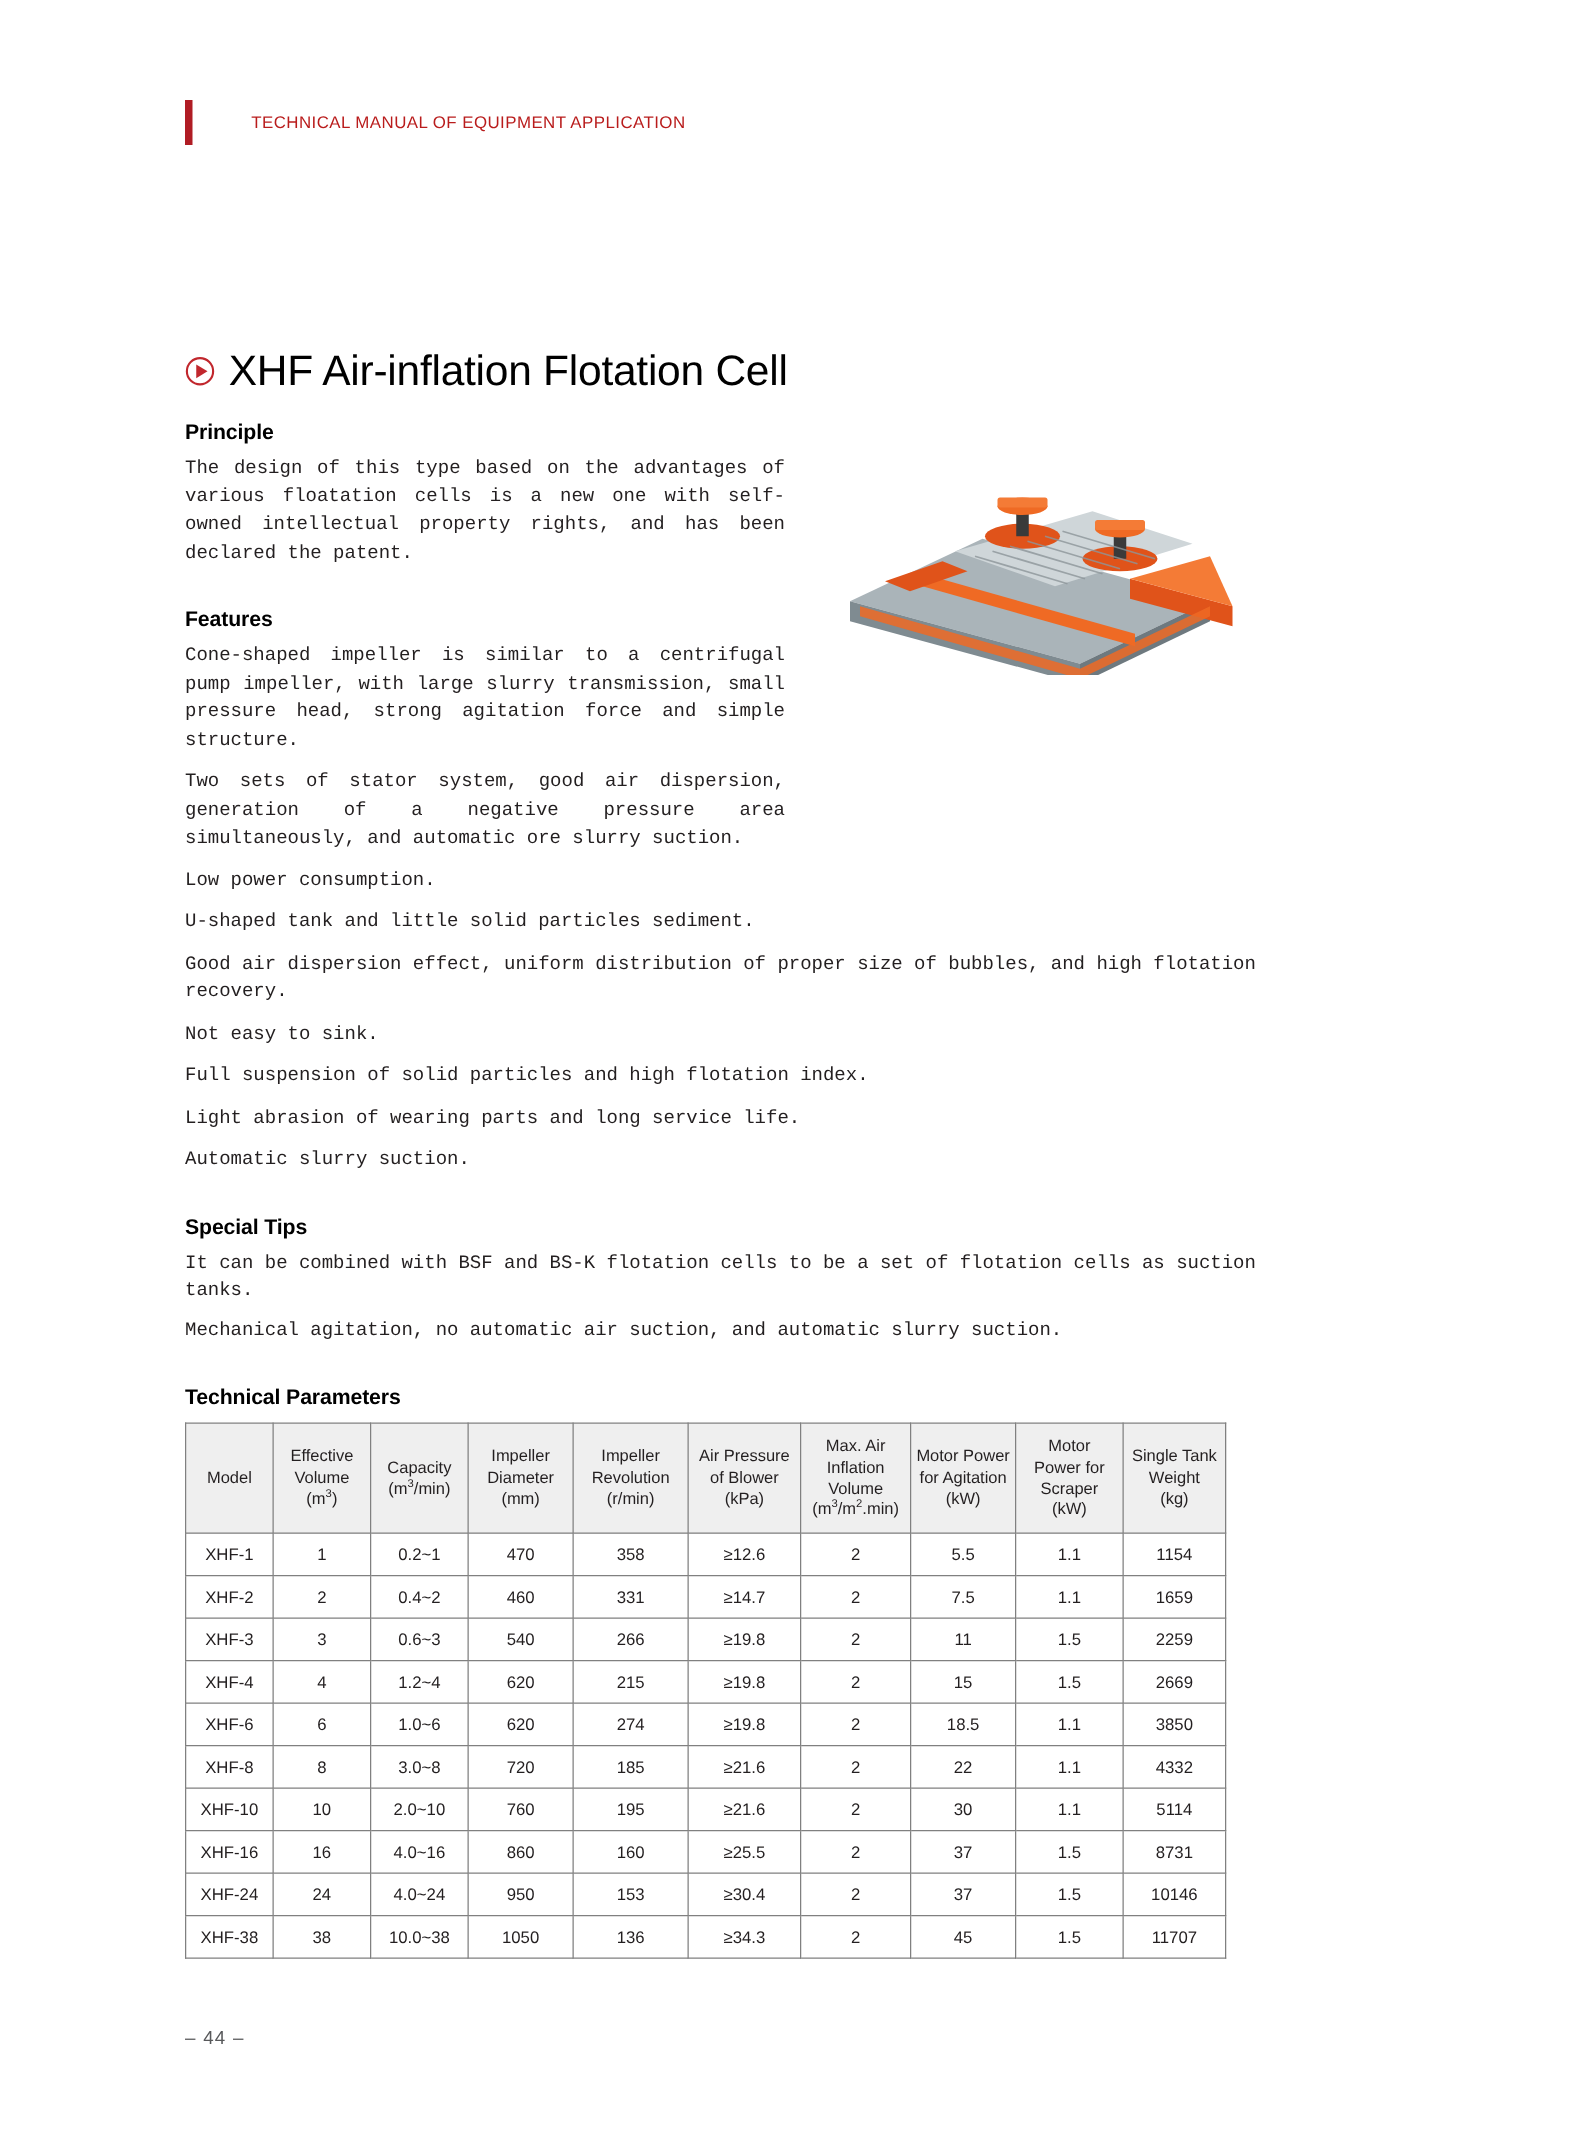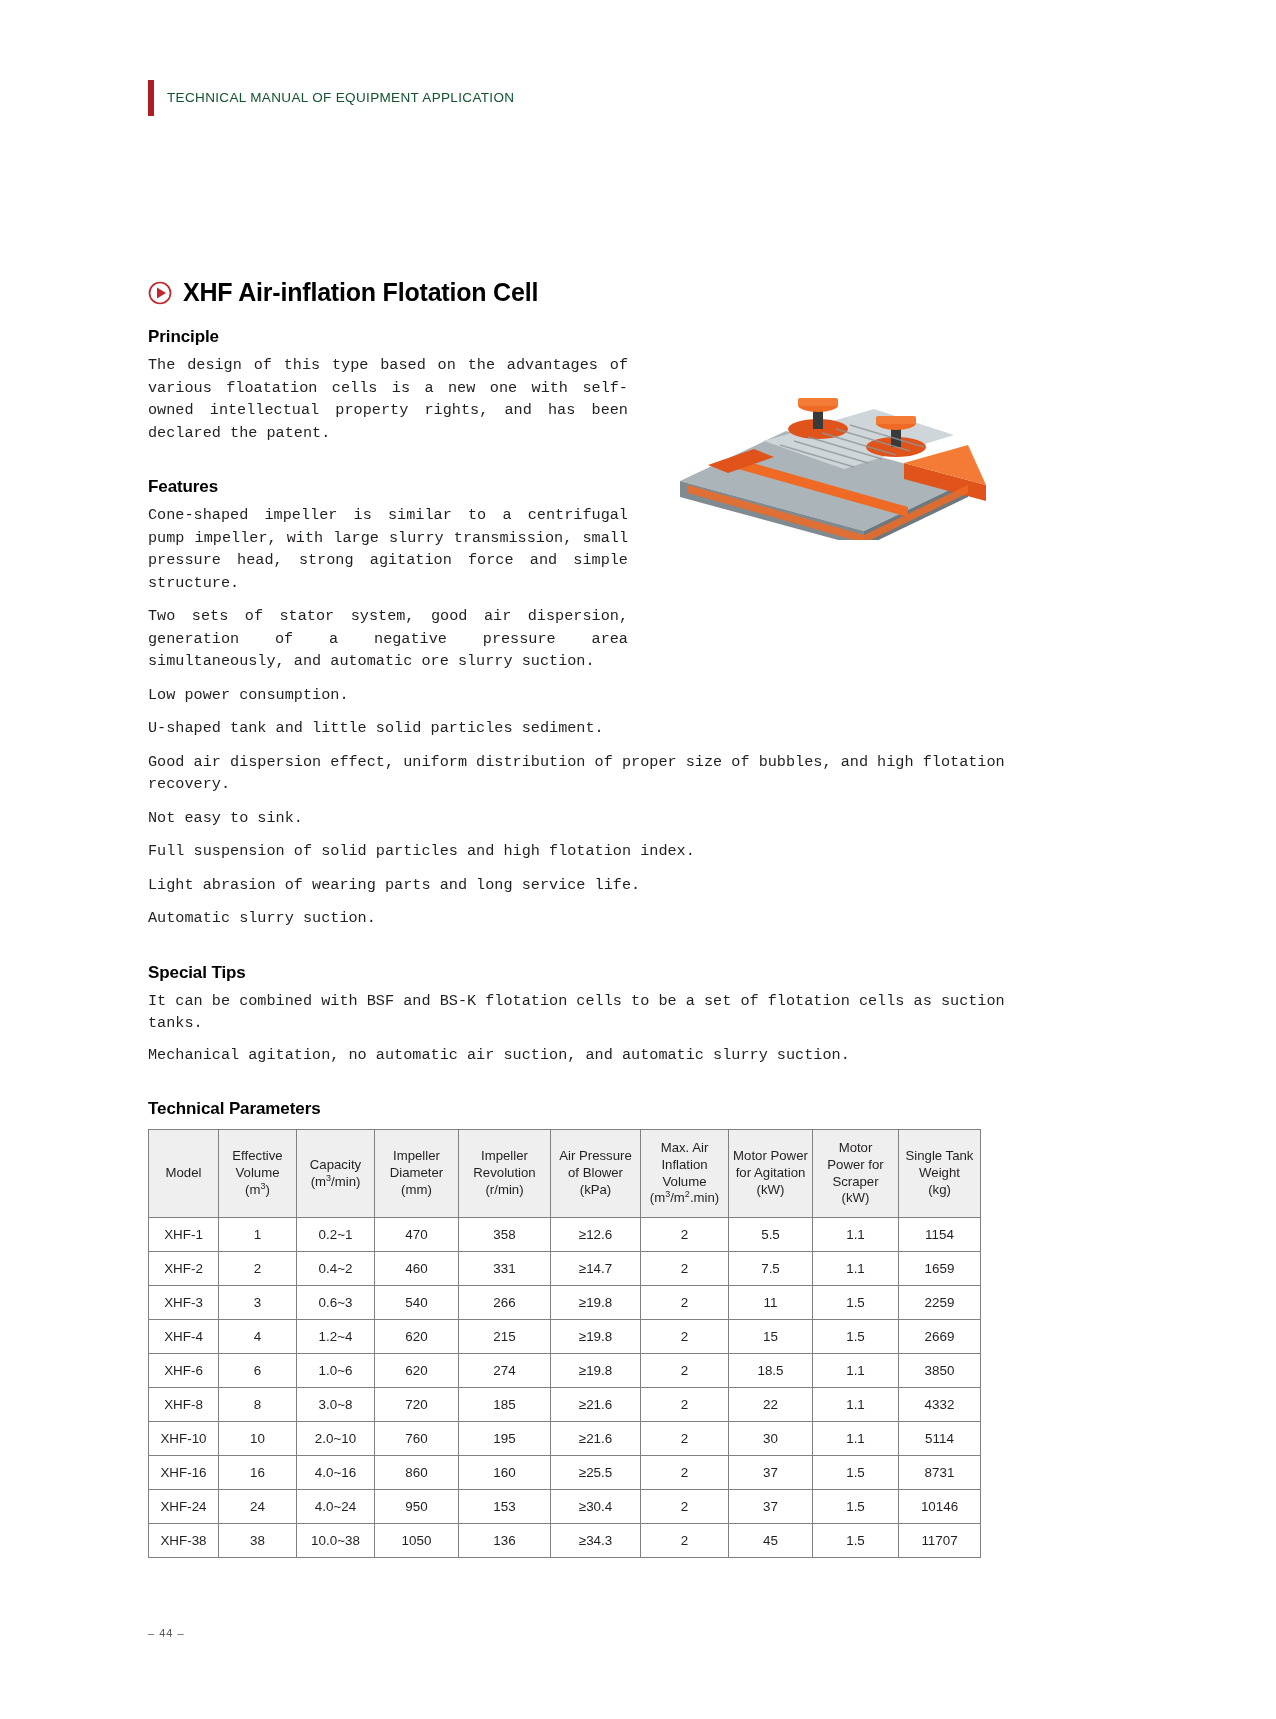--- a/index.html
+++ b/index.html
@@ -25,24 +25,25 @@
   }
   .header-rule {
     width: 6px;
     background: #b01c24;
     margin-right: 13px;
   }
   .header-text {
     font-family: "Liberation Sans", sans-serif;
     font-size: 13.5px;
     letter-spacing: 0.35px;
-    color: #14532d;
+    color: #b91c1c;
     align-self: center;
     white-space: nowrap;
     padding-bottom: 2px;
+    margin-left: 34px;
   }
 
   
   .content {
     position: absolute;
     left: 148px; top: 280px;
     width: 880px;
   }
 
   
@@ -52,22 +53,22 @@
     margin-bottom: 22px;
   }
   .bullet-icon {
     width: 24px; height: 24px;
     flex: 0 0 24px;
     margin-right: 11px;
     display: block;
   }
   .section-title {
     font-family: "Liberation Sans", sans-serif;
-    font-size: 25px;
-    font-weight: bold;
+    font-size: 34px;
+    font-weight: normal;
     color: #000000;
     letter-spacing: -0.2px;
     line-height: 1;
   }
 
   
   h3.sub-head {
     font-family: "Liberation Sans", sans-serif;
     font-size: 17px;
     font-weight: bold;
@@ -143,21 +144,21 @@
   col.c6 { width: 88px; }
   col.c7 { width: 84px; }
   col.c8 { width: 86px; }
   col.c9 { width: 82px; }
 
   
   .page-footer {
     position: absolute;
     left: 148px; bottom: 80px;
     font-family: "Liberation Sans", sans-serif;
-    font-size: 11px;
+    font-size: 15px;
     color: #58595b;
     letter-spacing: 1px;
   }
 </style>
 </head>
 <body>
 
 <div class="page-header">
   <div class="header-rule"></div>
   <div class="header-text">TECHNICAL MANUAL OF EQUIPMENT APPLICATION</div>

